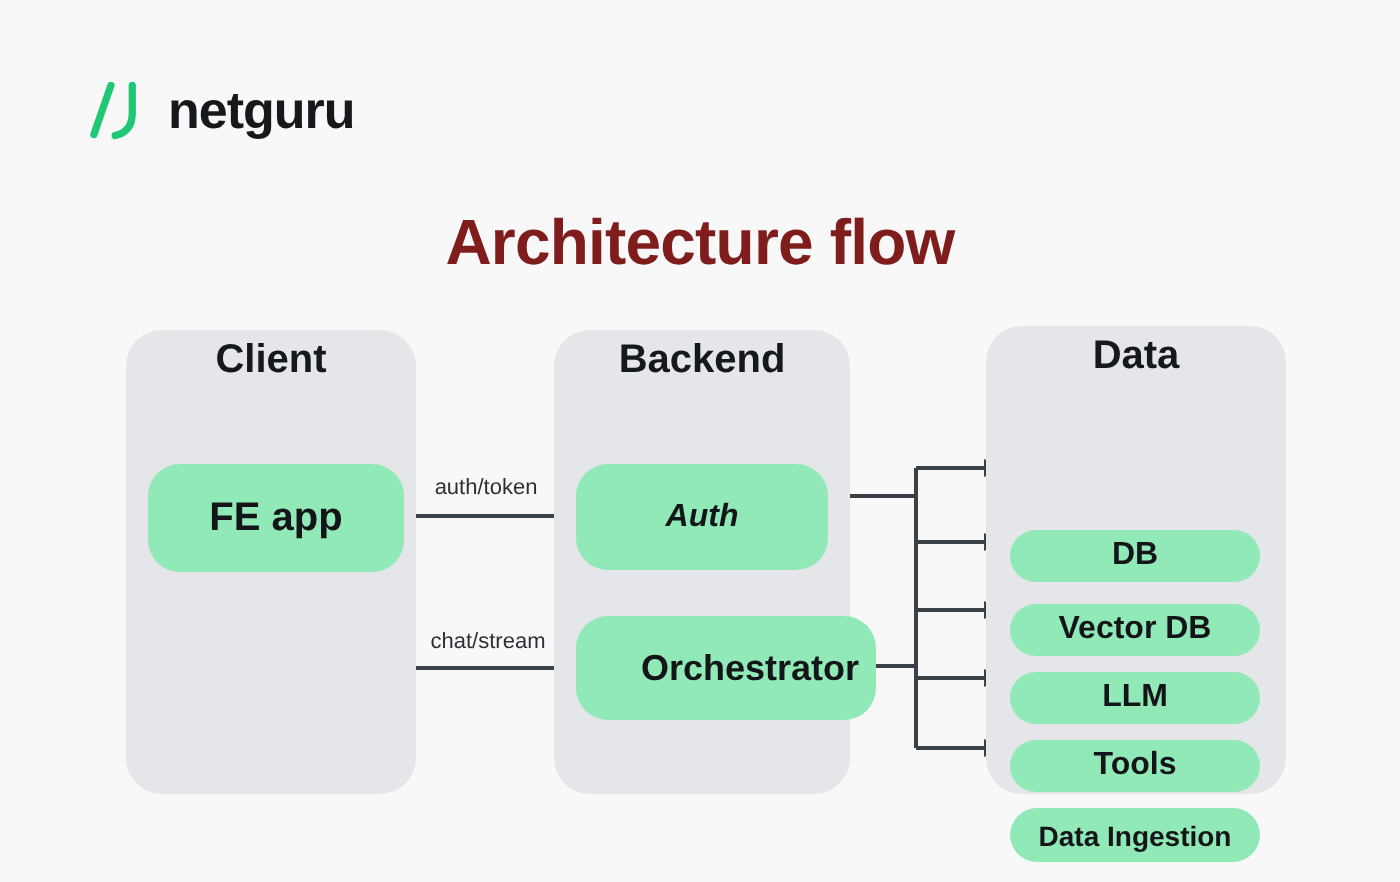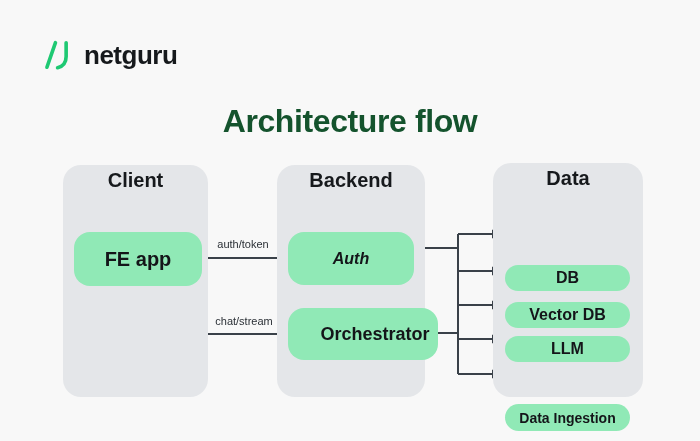--- a/index.html
+++ b/index.html
@@ -37,21 +37,21 @@
   .title {
     position: absolute;
     left: 0;
     top: 103px;
     width: 700px;
     margin: 0;
     text-align: center;
     font-size: 32px;
     font-weight: 700;
     letter-spacing: -0.4px;
-    color: #14532d;
+    color: #7f1d1d;
   }
 
   
   .connectors {
     position: absolute;
     left: 0;
     top: 0;
     width: 700px;
     height: 441px;
     pointer-events: none;
@@ -184,18 +184,19 @@
     <span class="col-header">Data</span>
   </div>
 
   <div class="node node-fe-app">FE app</div>
   <div class="node node-auth">Auth</div>
   <div class="node node-orchestrator">Orchestrator</div>
 
   <div class="pill pill-db">DB</div>
   <div class="pill pill-vector-db">Vector DB</div>
   <div class="pill pill-llm">LLM</div>
+  <div class="pill pill-tools">Tools</div>
   <div class="pill pill-data-ingestion">Data Ingestion</div>
 
   <span class="edge-label edge-label-auth">auth/token</span>
   <span class="edge-label edge-label-chat">chat/stream</span>
 
 </div>
 
 </body></html>

